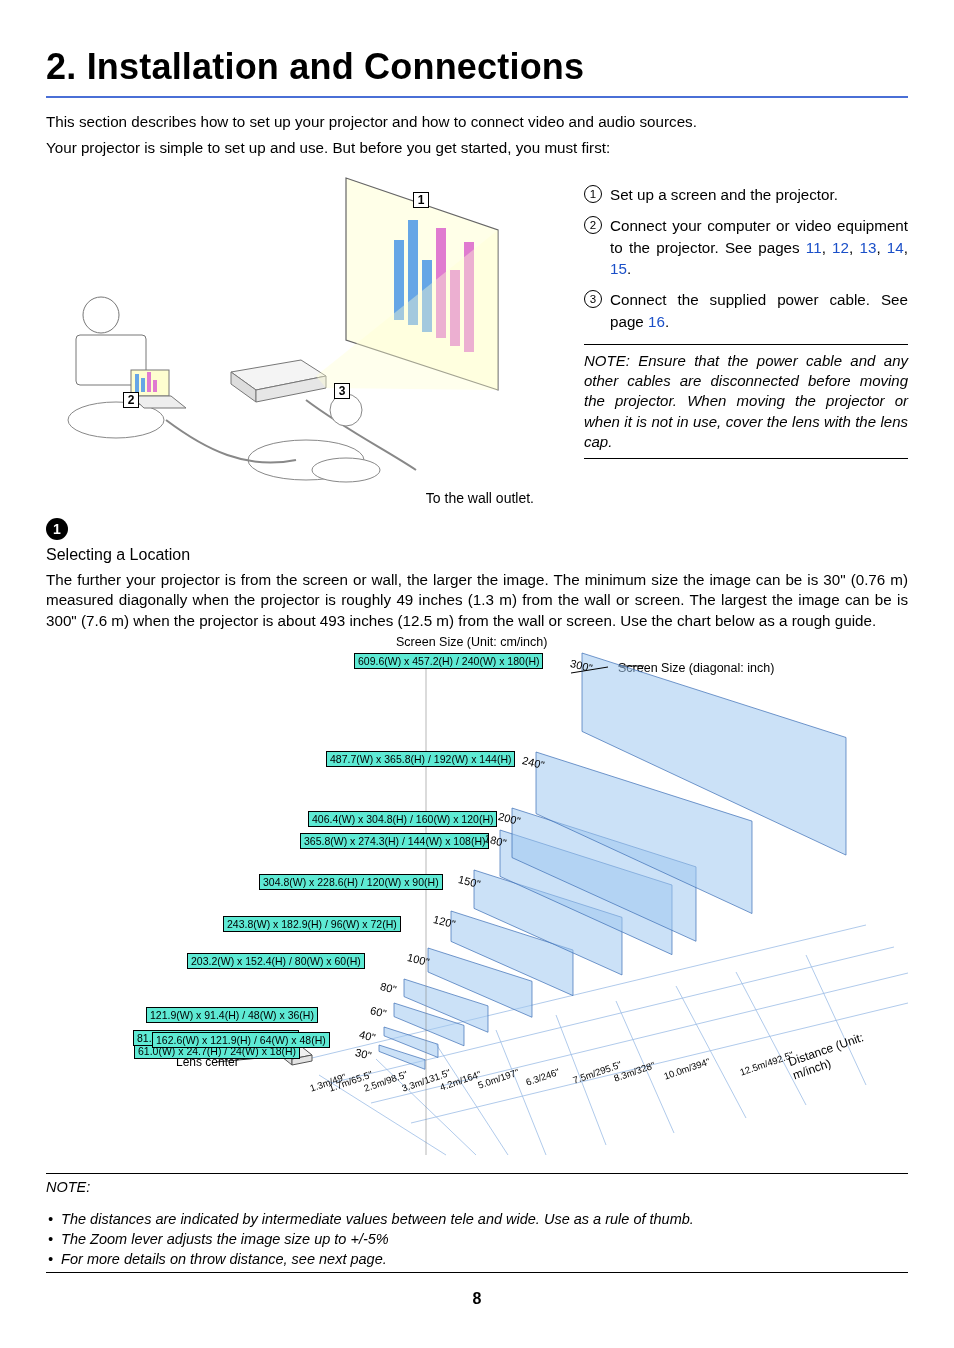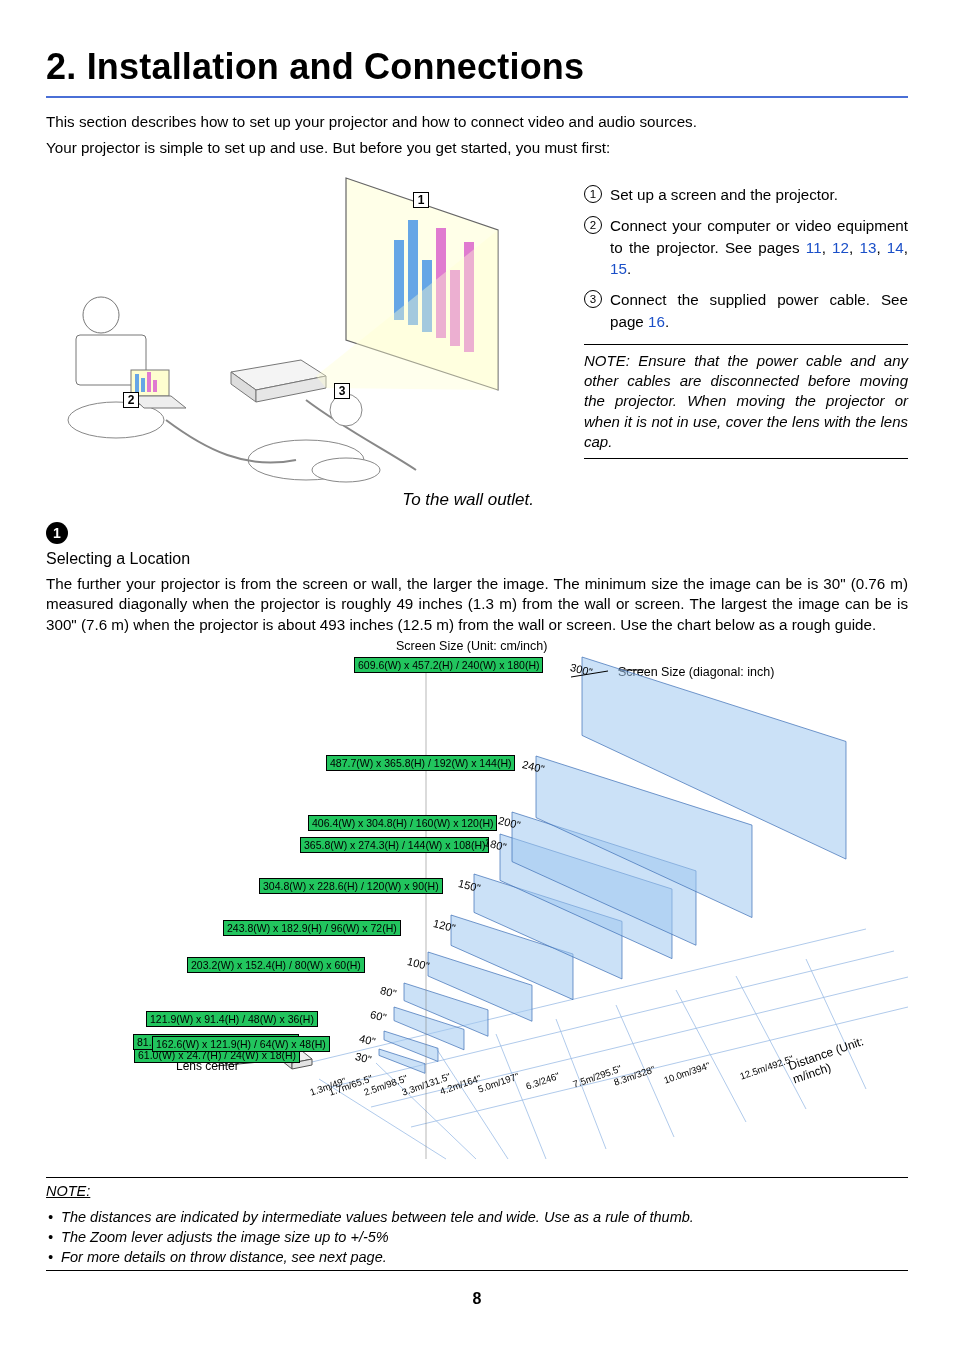--- a/index.html
+++ b/index.html
@@ -39,22 +39,21 @@
     position: relative;
   }
   .illus-placeholder {
     width: 490px;
     height: 320px;
     position: relative;
     margin-top: 6px;
   }
   .illus-placeholder svg { width: 100%; height: 100%; }
   .illus-caption {
-    font-style: italic;
-    font-size: 17px;
+    font-size: 14px;
     text-align: right;
     padding-right: 2px;
   }
   .right-col {
     flex: 1;
     font-size: 15.2px;
     line-height: 1.4;
     padding-top: 20px;
   }
   .step-list { list-style: none; }
@@ -134,21 +133,21 @@
   .chart-legend {
     font-size: 12.5px;
     position: absolute;
     left: 572px;
     top: 26px;
   }
   .size-box {
     position: absolute;
     font-size: 10.5px;
     border: 1px solid #000;
-    background: #22c55e;
+    background: #5eead4;
     padding: 1px 3px;
     white-space: nowrap;
     text-align: center;
   }
   .diag-label {
     position: absolute;
     font-size: 11px;
     transform: rotate(14deg);
     transform-origin: left top;
   }
@@ -172,22 +171,21 @@
   .footnotes {
     border-top: 1px solid #000;
     border-bottom: 1px solid #000;
     font-style: italic;
     font-size: 14.5px;
     line-height: 1.4;
     padding: 3px 0 3px 0;
     margin-top: 8px;
   }
   .footnotes .fn-heading {
-    margin-bottom: 5px;
-    text-decoration: underline;
+    margin-bottom: 11px;
   }
   .footnotes ul {
     list-style: none;
     padding-left: 2px;
   }
   .footnotes ul li::before {
     content: "• ";
     padding-right: 4px;
   }
   .footnotes ul li {

